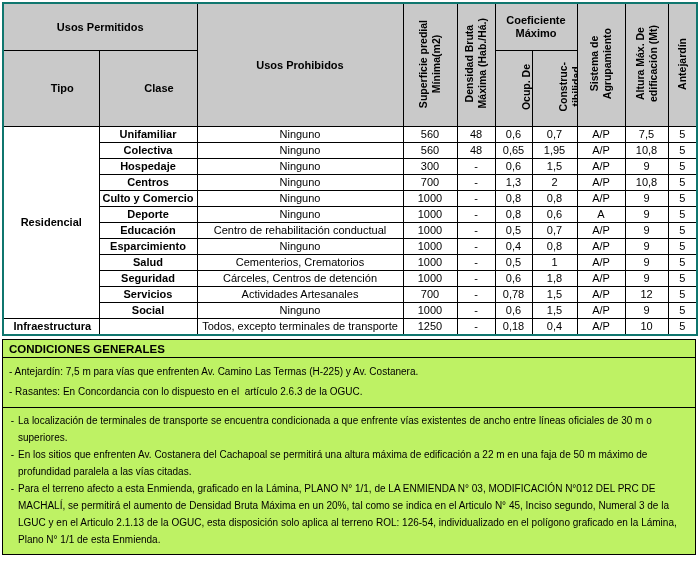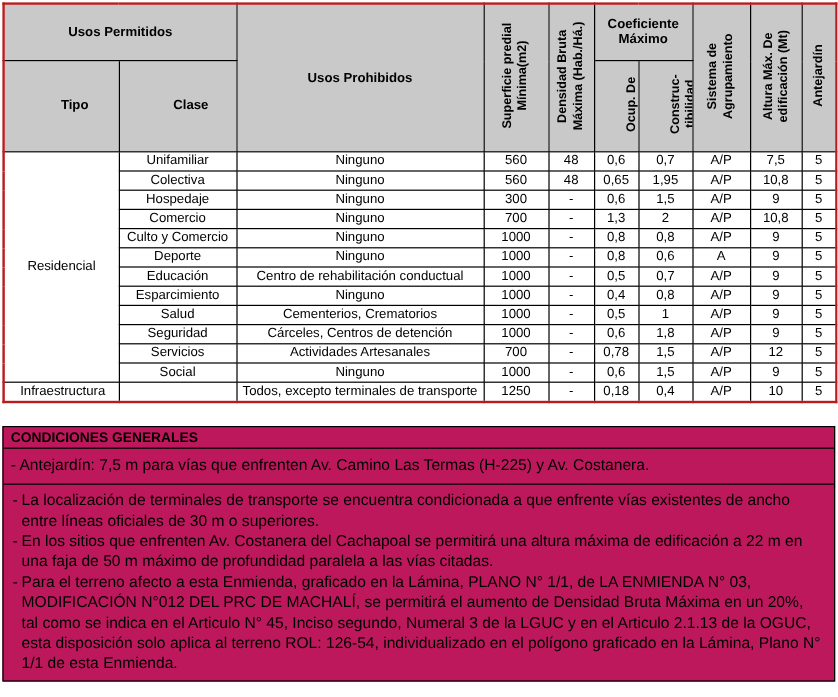--- a/index.html
+++ b/index.html
@@ -5,55 +5,55 @@
   html,body{margin:0;padding:0;}
   body{
     width:698px;height:581px;box-sizing:border-box;
     background:#ffffff;padding:2px;
     font-family:"Liberation Sans","DejaVu Sans",sans-serif;
     color:#000;
   }
   
   table.zoning{
     border-collapse:collapse;table-layout:fixed;width:694px;
-    border:2px solid #b91c1c;
+    border:2px solid #0f766e;
   }
   table.zoning th, table.zoning td{
     border:1px solid #000;
     padding:0 2px;
     text-align:center;vertical-align:middle;
     font-size:11px;line-height:1.15;
     overflow:hidden;
   }
   table.zoning th{background:#c9c9c9;font-weight:bold;}
   tr.hrow1 th{height:46px;}
   tr.hrow2 th{height:75px;padding-left:24px;}
   table.zoning tbody td{height:15px;background:#fff;}
   tr.infra td{height:21px;}
-  .b{font-weight:normal;}
+  .b{font-weight:bold;}
   th.vert{padding:2px 0;}
   .vt{
     display:inline-block;
     writing-mode:vertical-rl;
     transform:rotate(180deg);
     white-space:pre-line;
     font-size:10.5px;line-height:1.2;
     font-weight:bold;
   }
   
   .bbox{
-    width:692px;margin-top:19px;
-    border:1px solid #000;background:#be185d;
+    width:692px;margin-top:3px;
+    border:1px solid #000;background:#bef264;
   }
   .sect{
     border-bottom:1px solid #000;
     font-weight:bold;font-size:11.5px;
     padding:3px 6px 2px 6px;
   }
-  .sbody{font-size:13px;}
+  .sbody{font-size:10px;}
   .sbody.cond{border-bottom:1px solid #000;padding:4px 6px 5px 6px;}
   .cline{line-height:20px;white-space:pre-wrap;}
   .sbody.disp{padding:4px 10px 6px 4px;line-height:17px;}
   .ditem{display:flex;}
   .dash{flex:none;width:11px;text-align:center;}
   .dtext{flex:1;}
 </style>
 </head>
 <body>
 
@@ -123,21 +123,21 @@
       <td>Ninguno</td>
       <td>300</td>
       <td>-</td>
       <td>0,6</td>
       <td>1,5</td>
       <td>A/P</td>
       <td>9</td>
       <td>5</td>
     </tr>
     <tr>
-      <td class="b">Comercio</td>
+      <td class="b">Centros</td>
       <td>Ninguno</td>
       <td>700</td>
       <td>-</td>
       <td>1,3</td>
       <td>2</td>
       <td>A/P</td>
       <td>10,8</td>
       <td>5</td>
     </tr>
     <tr>
@@ -240,20 +240,21 @@
       <td>10</td>
       <td>5</td>
     </tr>
   </tbody>
 </table>
 
 <div class="bbox">
   <div class="sect">CONDICIONES GENERALES</div>
   <div class="sbody cond">
     <div class="cline">- Antejardín: 7,5 m para vías que enfrenten Av. Camino Las Termas (H-225) y Av. Costanera.</div>
+    <div class="cline">- Rasantes: En Concordancia con lo dispuesto en el  artículo 2.6.3 de la OGUC.</div>
   </div>
   <div class="sbody disp">
     <div class="ditem">
       <span class="dash">-</span>
       <span class="dtext">La localización de terminales de transporte se encuentra condicionada a que enfrente vías existentes de ancho entre líneas oficiales de 30 m o superiores.</span>
     </div>
     <div class="ditem">
       <span class="dash">-</span>
       <span class="dtext">En los sitios que enfrenten Av. Costanera del Cachapoal se permitirá una altura máxima de edificación a 22 m en una faja de 50 m máximo de profundidad paralela a las vías citadas.</span>
     </div>

